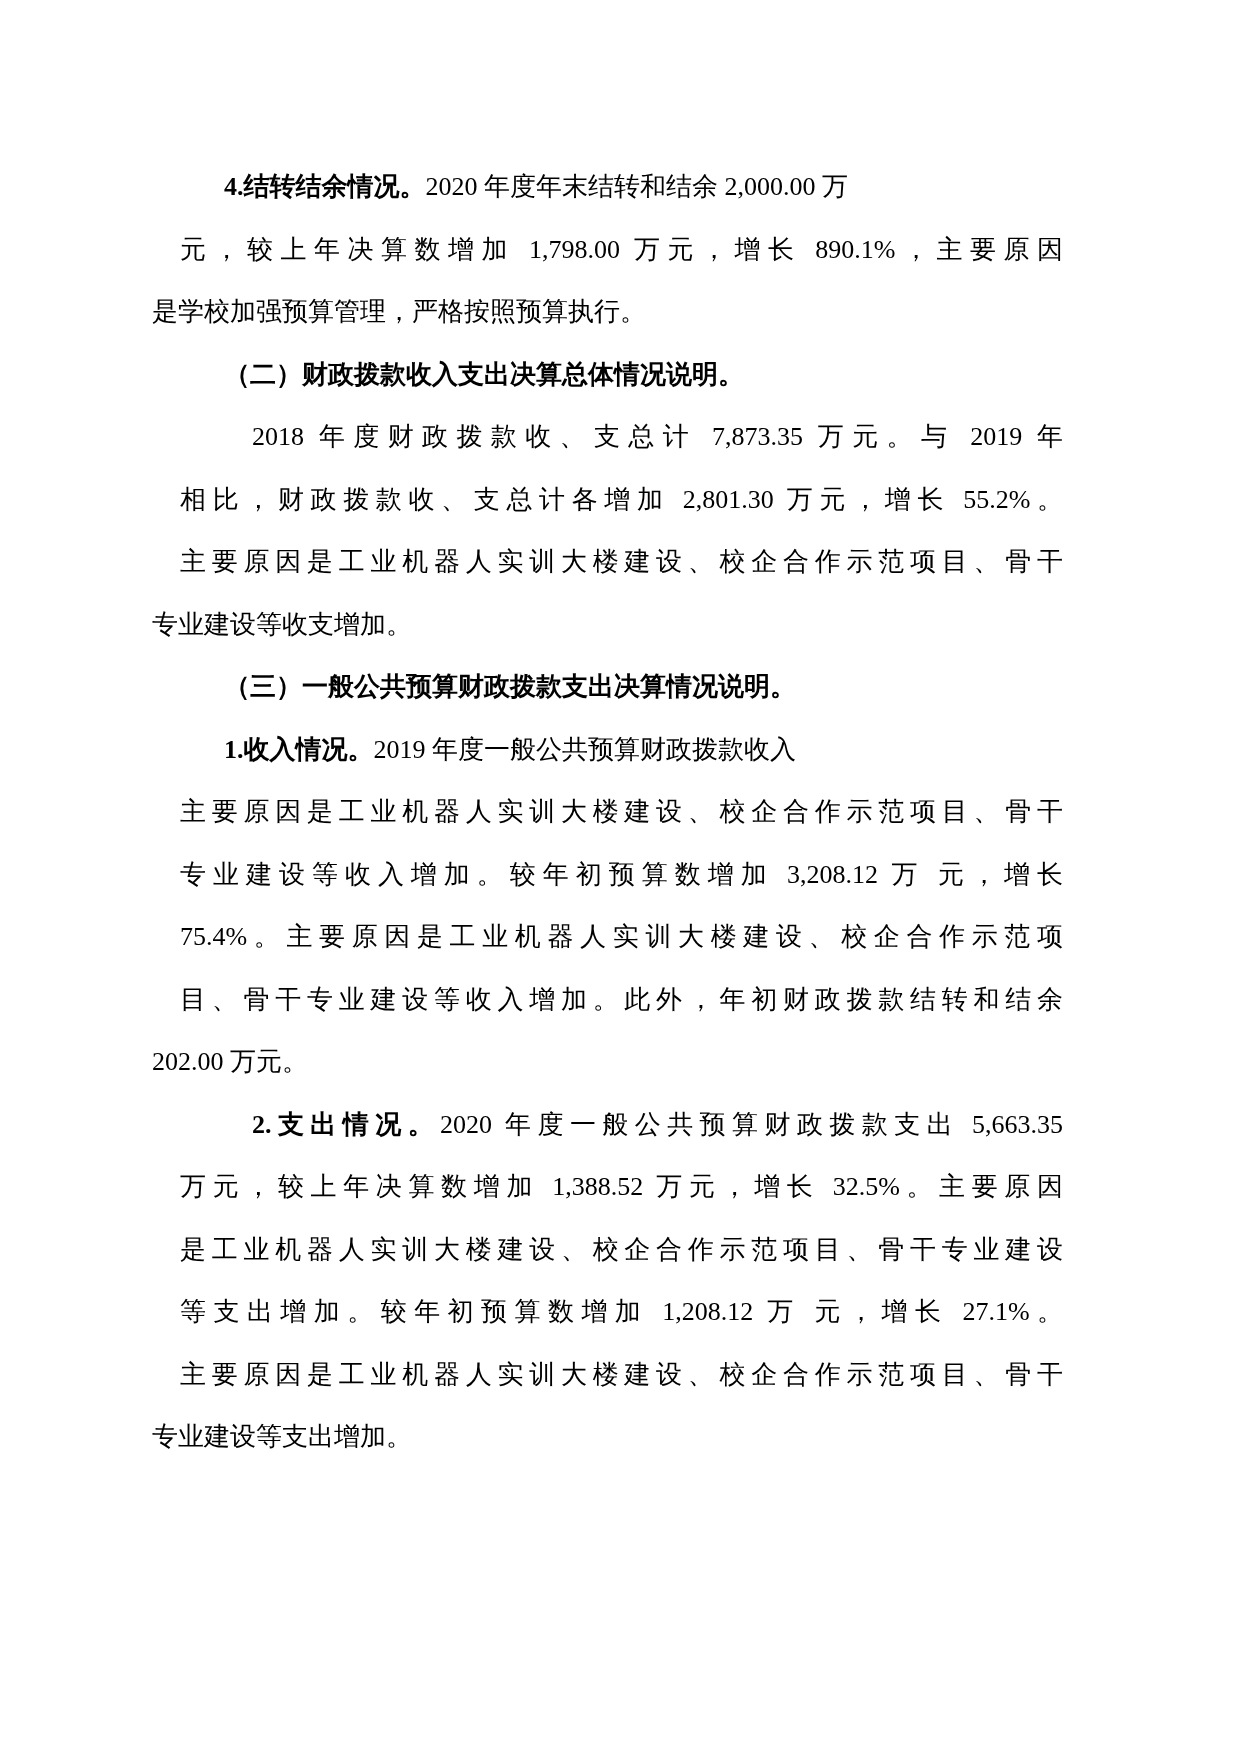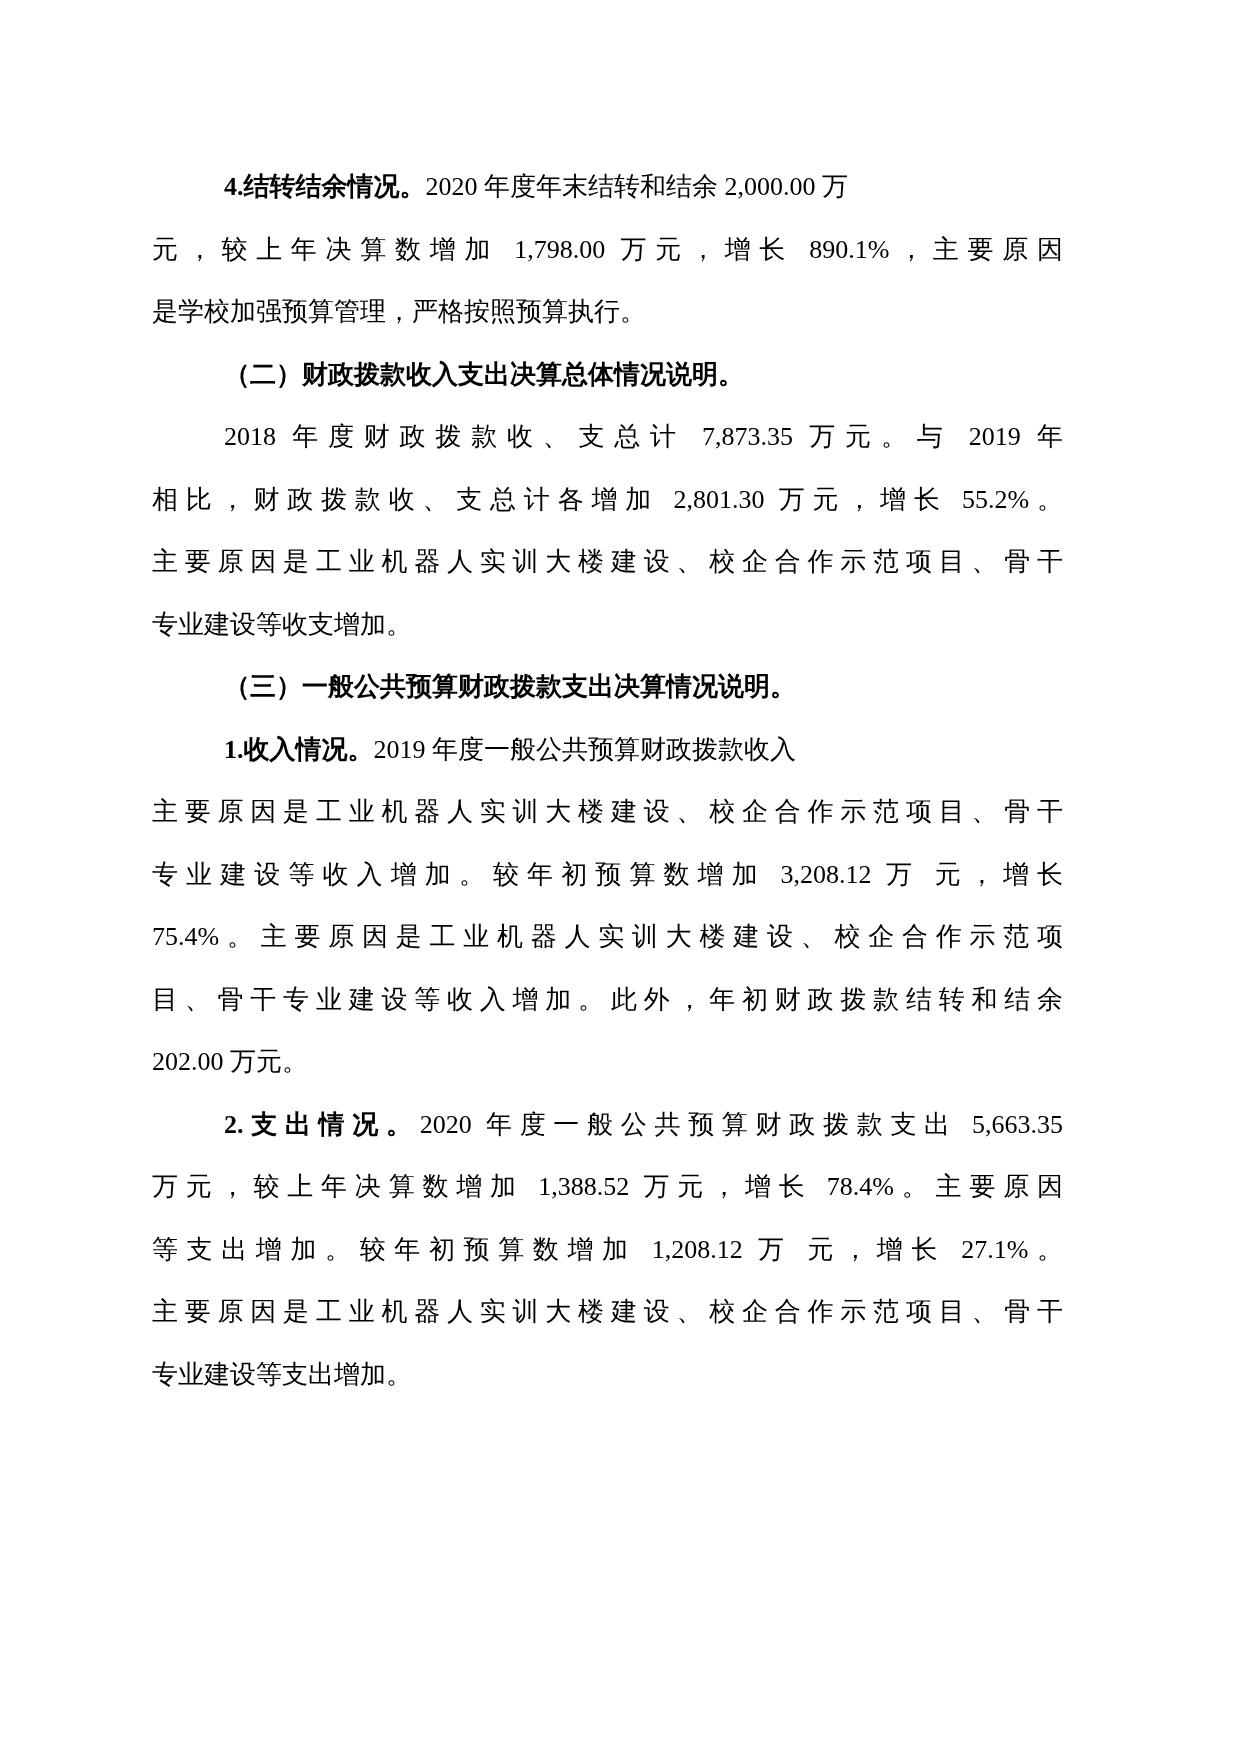--- a/index.html
+++ b/index.html
@@ -29,20 +29,21 @@
     font-size: 26px;
     line-height: 62.5px;
     height: 62.5px;
     text-align: left;
     white-space: nowrap;
   }
   .line.just {
     white-space: normal;
     text-align: justify;
     text-align-last: justify;
+    margin-left: 28px;
   }
   .line.indent {
     text-indent: 72px;
   }
   .bold {
     font-weight: bold;
   }
 </style>
 </head>
 <body>
@@ -76,22 +77,23 @@
     <div class="line just"><span>专业建设等收入增加。较年初预算数增加 3,208.12 万 元，增长</span></div>
 
     <div class="line just"><span>75.4%。主要原因是工业机器人实训大楼建设、校企合作示范项</span></div>
 
     <div class="line just"><span>目、骨干专业建设等收入增加。此外，年初财政拨款结转和结余</span></div>
 
     <div class="line"><span>202.00 万元。</span></div>
 
     <div class="line just indent"><span class="bold">2.支出情况。</span><span>2020 年度一般公共预算财政拨款支出 5,663.35</span></div>
 
-    <div class="line just"><span>万元，较上年决算数增加 1,388.52 万元，增长 78.4%。主要原因</span></div>
+    <div class="line just"><span>万元，较上年决算数增加 1,388.52 万元，增长 32.5%。主要原因</span></div>
 
+    <div class="line just"><span>是工业机器人实训大楼建设、校企合作示范项目、骨干专业建设</span></div>
 
     <div class="line just"><span>等支出增加。较年初预算数增加 1,208.12 万 元，增长 27.1%。</span></div>
 
     <div class="line just"><span>主要原因是工业机器人实训大楼建设、校企合作示范项目、骨干</span></div>
 
     <div class="line"><span>专业建设等支出增加。</span></div>
 
   </div>
 </div>
 

